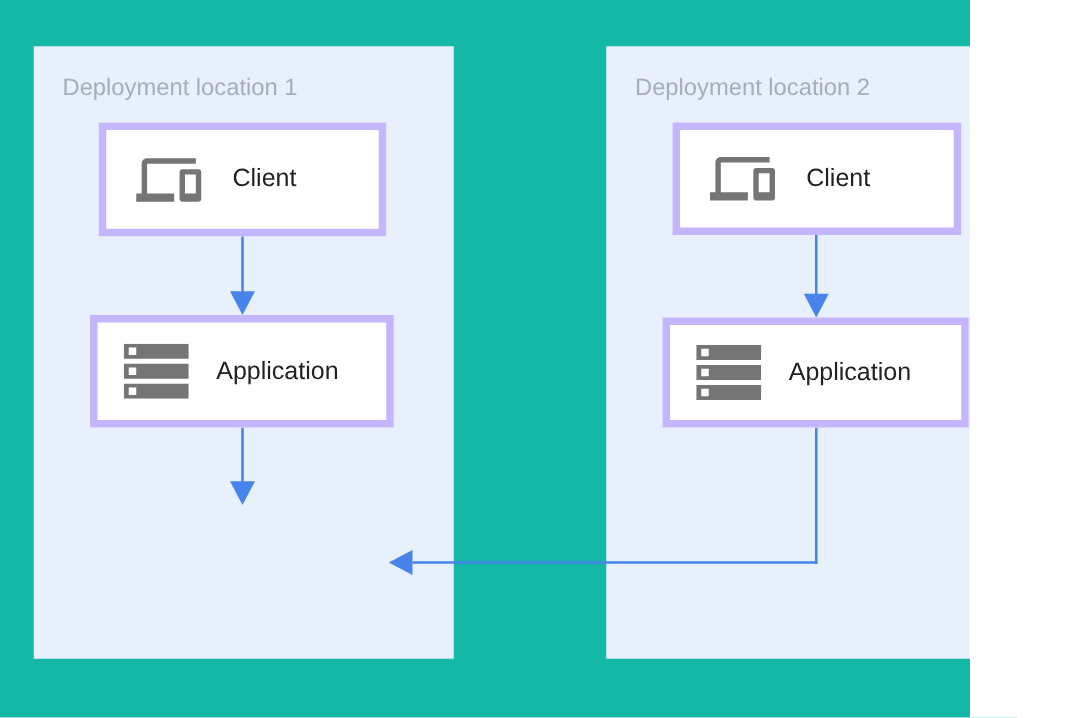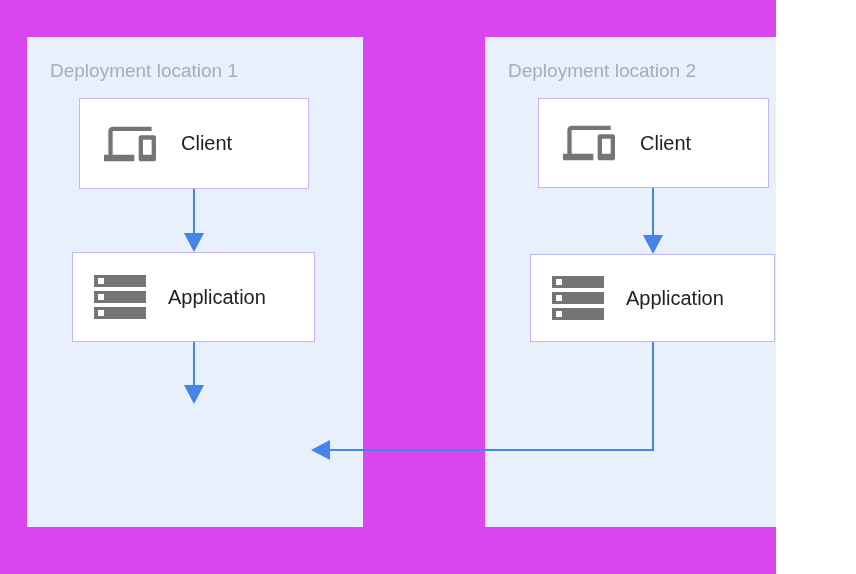--- a/index.html
+++ b/index.html
@@ -5,21 +5,21 @@
   html, body {
     margin: 0;
     padding: 0;
     background: #ffffff;
     font-family: "Liberation Sans", sans-serif;
   }
   .canvas {
     position: relative;
     width: 776px;
     height: 574px;
-    background: #d946ef;
+    background: #14b8a6;
     overflow: hidden;
   }
   .zone {
     position: absolute;
     top: 37px;
     width: 336px;
     height: 490px;
     background: #e7f0fb;
   }
   .zone-1 { left: 27px; }
@@ -29,21 +29,21 @@
     left: 23px;
     top: 22px;
     font-size: 19px;
     line-height: 24px;
     color: #a5adb9;
     white-space: nowrap;
   }
   .node {
     position: absolute;
     background: #ffffff;
-    border: 1px solid #c4b5fd;
+    border: 6px solid #c4b5fd;
     box-sizing: border-box;
     display: flex;
     align-items: center;
     padding-left: 21px;
     gap: 22px;
   }
   .node-label {
     font-size: 20px;
     color: #212121;
     white-space: nowrap;

